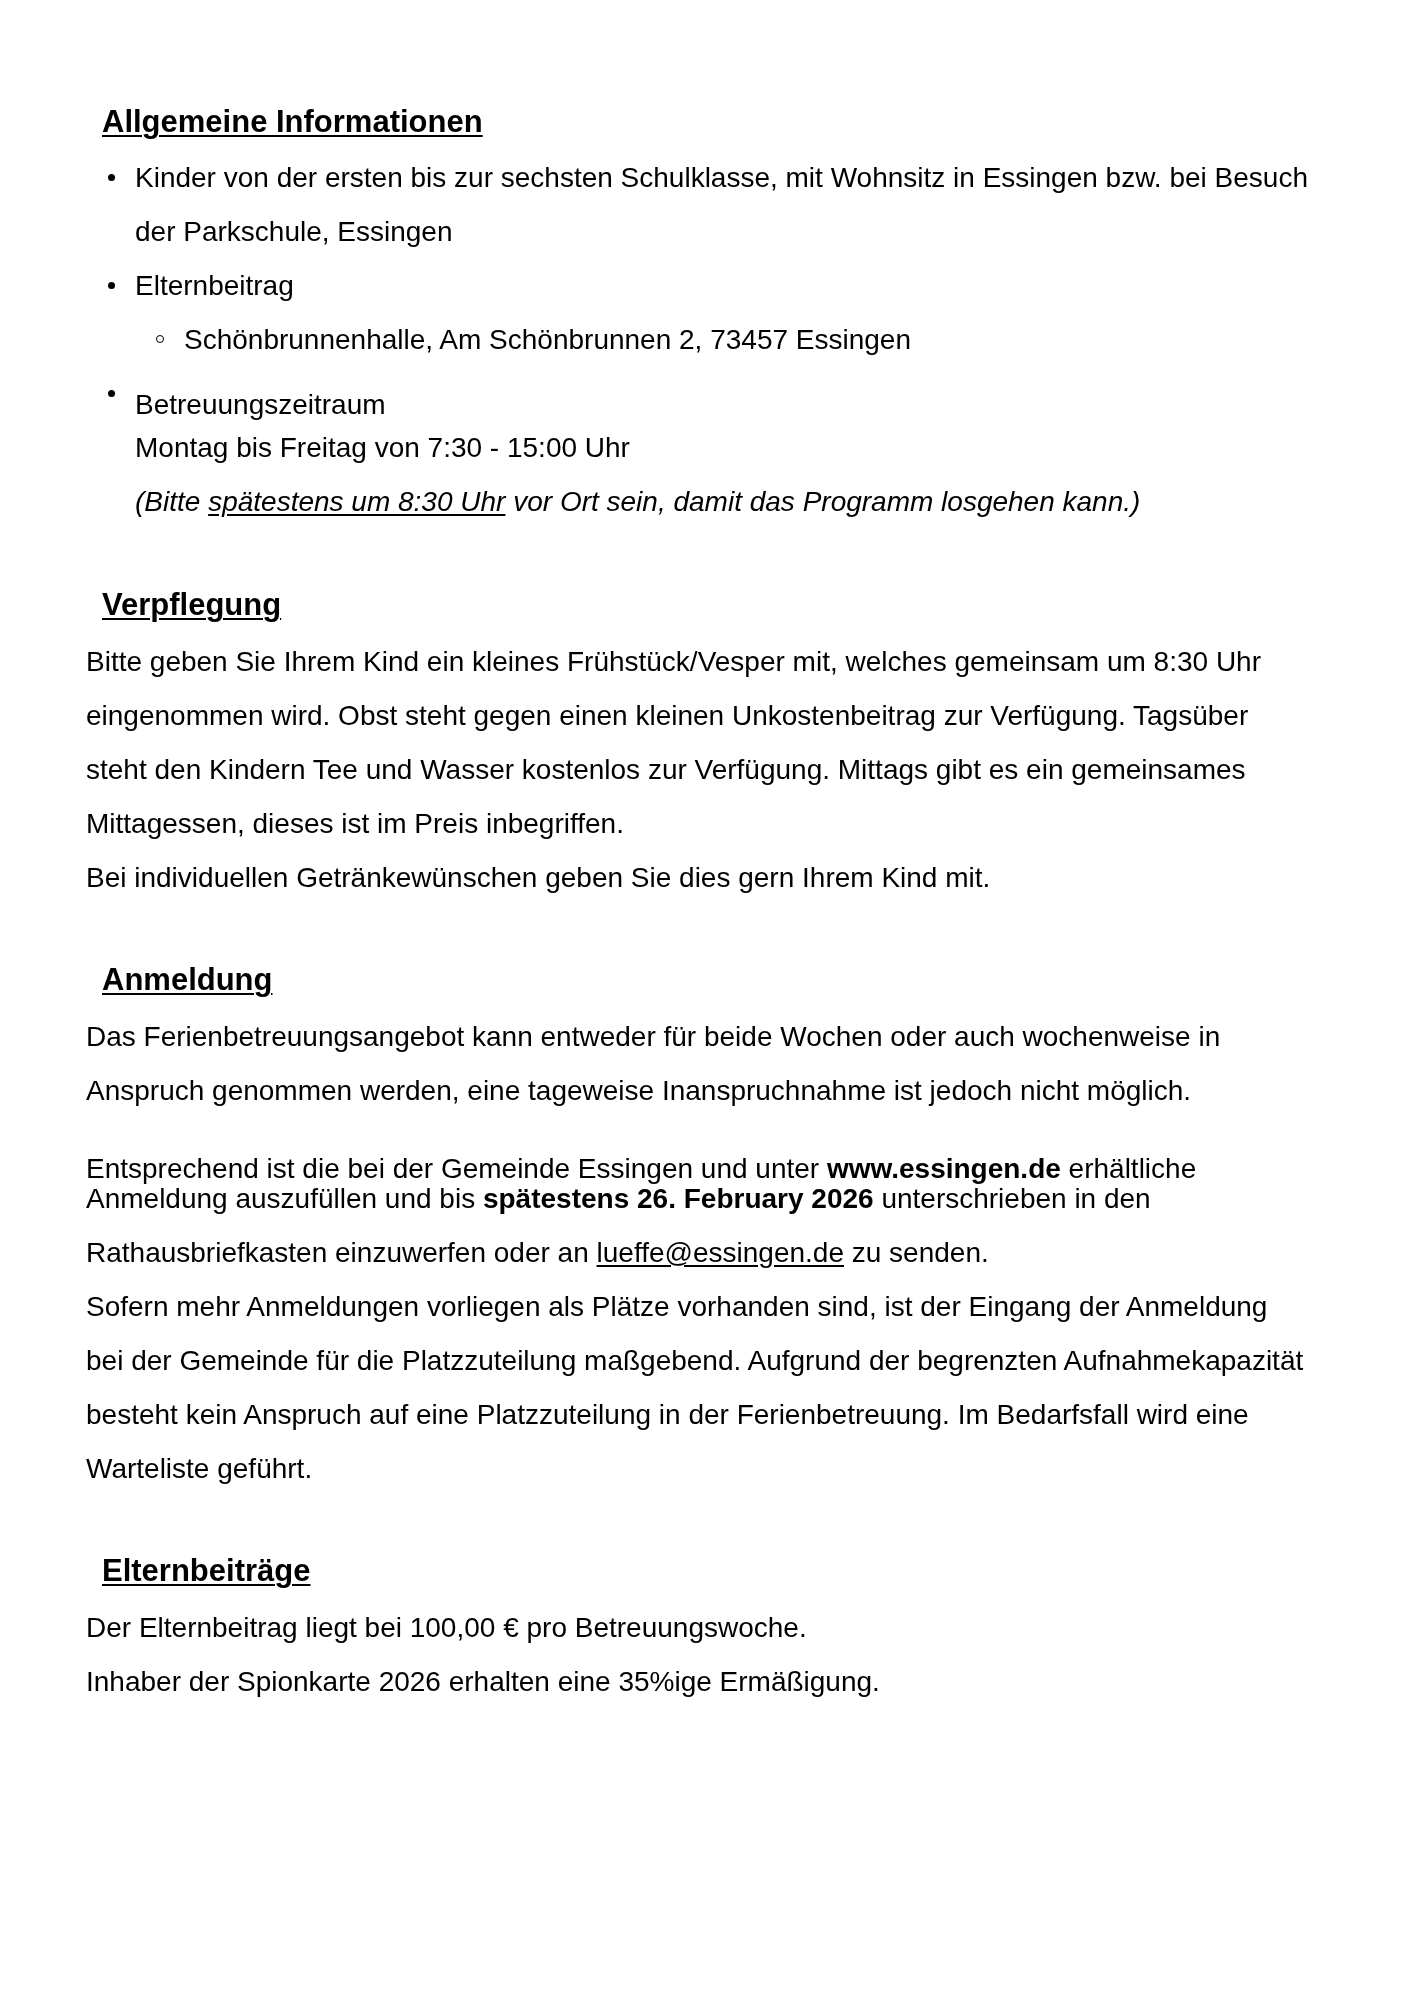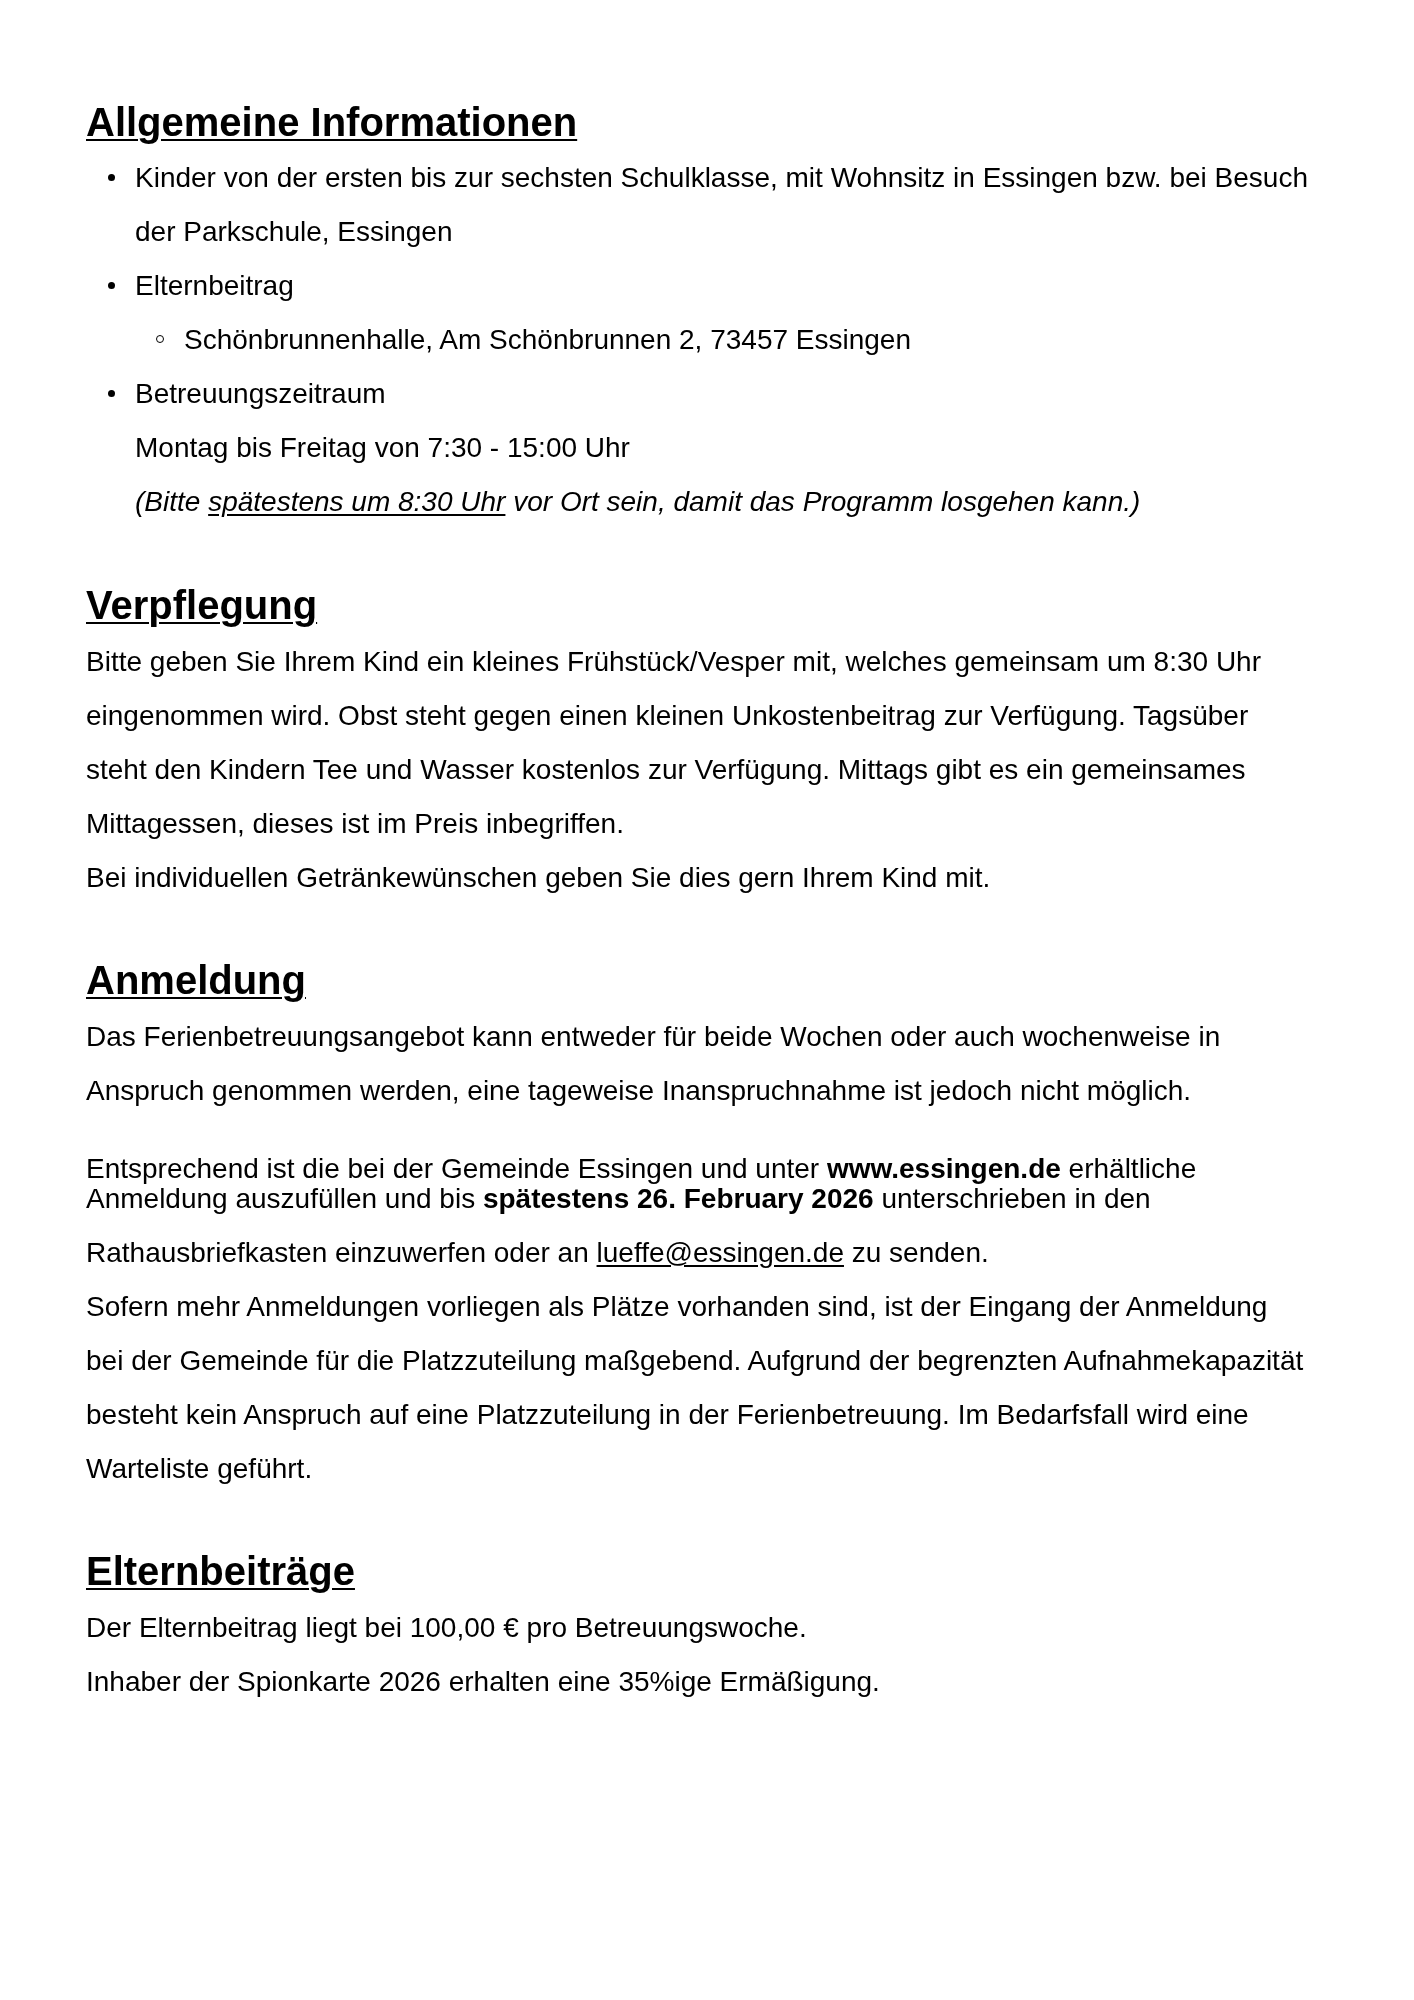--- a/index.html
+++ b/index.html
@@ -2,21 +2,21 @@
 <html><head>
 <meta charset="utf-8">
 <style>
   html, body { margin: 0; padding: 0; background: #ffffff; }
   body {
     width: 1414px; height: 2000px; position: relative; overflow: hidden;
     font-family: "Liberation Sans", sans-serif; color: #000000;
   }
   .page { position: absolute; left: 86px; top: 0; width: 1260px; }
   .heading {
-    position: absolute; left: 0; font-size: 40px; font-weight: bold;
+    position: absolute; left: 16px; font-size: 31px; font-weight: bold;
     text-decoration: underline; text-underline-offset: 3px; text-decoration-thickness: 2px;
     white-space: nowrap; line-height: 36px; text-align: right;
   }
   .line {
     position: absolute; font-size: 28px; line-height: 34px; white-space: nowrap;
   }
   .bullet {
     position: absolute; width: 7px; height: 7px; border-radius: 50%; background: #000;
   }
   .sub-bullet {
@@ -37,21 +37,21 @@
   <div class="line" style="left:49px; top:161px">Kinder von der ersten bis zur sechsten Schulklasse, mit Wohnsitz in Essingen bzw. bei Besuch</div>
   <div class="line" style="left:49px; top:215px">der Parkschule, Essingen</div>
 
   <span class="bullet" style="left:22px; top:282px"></span>
   <div class="line" style="left:49px; top:269px">Elternbeitrag</div>
 
   <span class="sub-bullet" style="left:70px; top:335px"></span>
   <div class="line" style="left:98px; top:323px">Schönbrunnenhalle, Am Schönbrunnen 2, 73457 Essingen</div>
 
   <span class="bullet" style="left:22px; top:390px"></span>
-  <div class="line" style="left:49px; top:377px">Betreuungszeitraum</div>
+  <div class="line" style="left:49px; top:388px">Betreuungszeitraum</div>
   <div class="line" style="left:49px; top:431px">Montag bis Freitag von 7:30 - 15:00 Uhr</div>
 
   <div class="line i" style="left:49px; top:485px"><span>(Bitte </span><span class="u">spätestens um 8:30 Uhr</span><span> vor Ort sein, damit das Programm losgehen kann.)</span></div>
 
   <div class="heading" style="top:587px">Verpflegung</div>
   <div class="line" style="left:0; top:645px">Bitte geben Sie Ihrem Kind ein kleines Frühstück/Vesper mit, welches gemeinsam um 8:30 Uhr</div>
   <div class="line" style="left:0; top:699px">eingenommen wird. Obst steht gegen einen kleinen Unkostenbeitrag zur Verfügung. Tagsüber</div>
   <div class="line" style="left:0; top:753px">steht den Kindern Tee und Wasser kostenlos zur Verfügung. Mittags gibt es ein gemeinsames</div>
   <div class="line" style="left:0; top:807px">Mittagessen, dieses ist im Preis inbegriffen.</div>
   <div class="line" style="left:0; top:861px">Bei individuellen Getränkewünschen geben Sie dies gern Ihrem Kind mit.</div>

